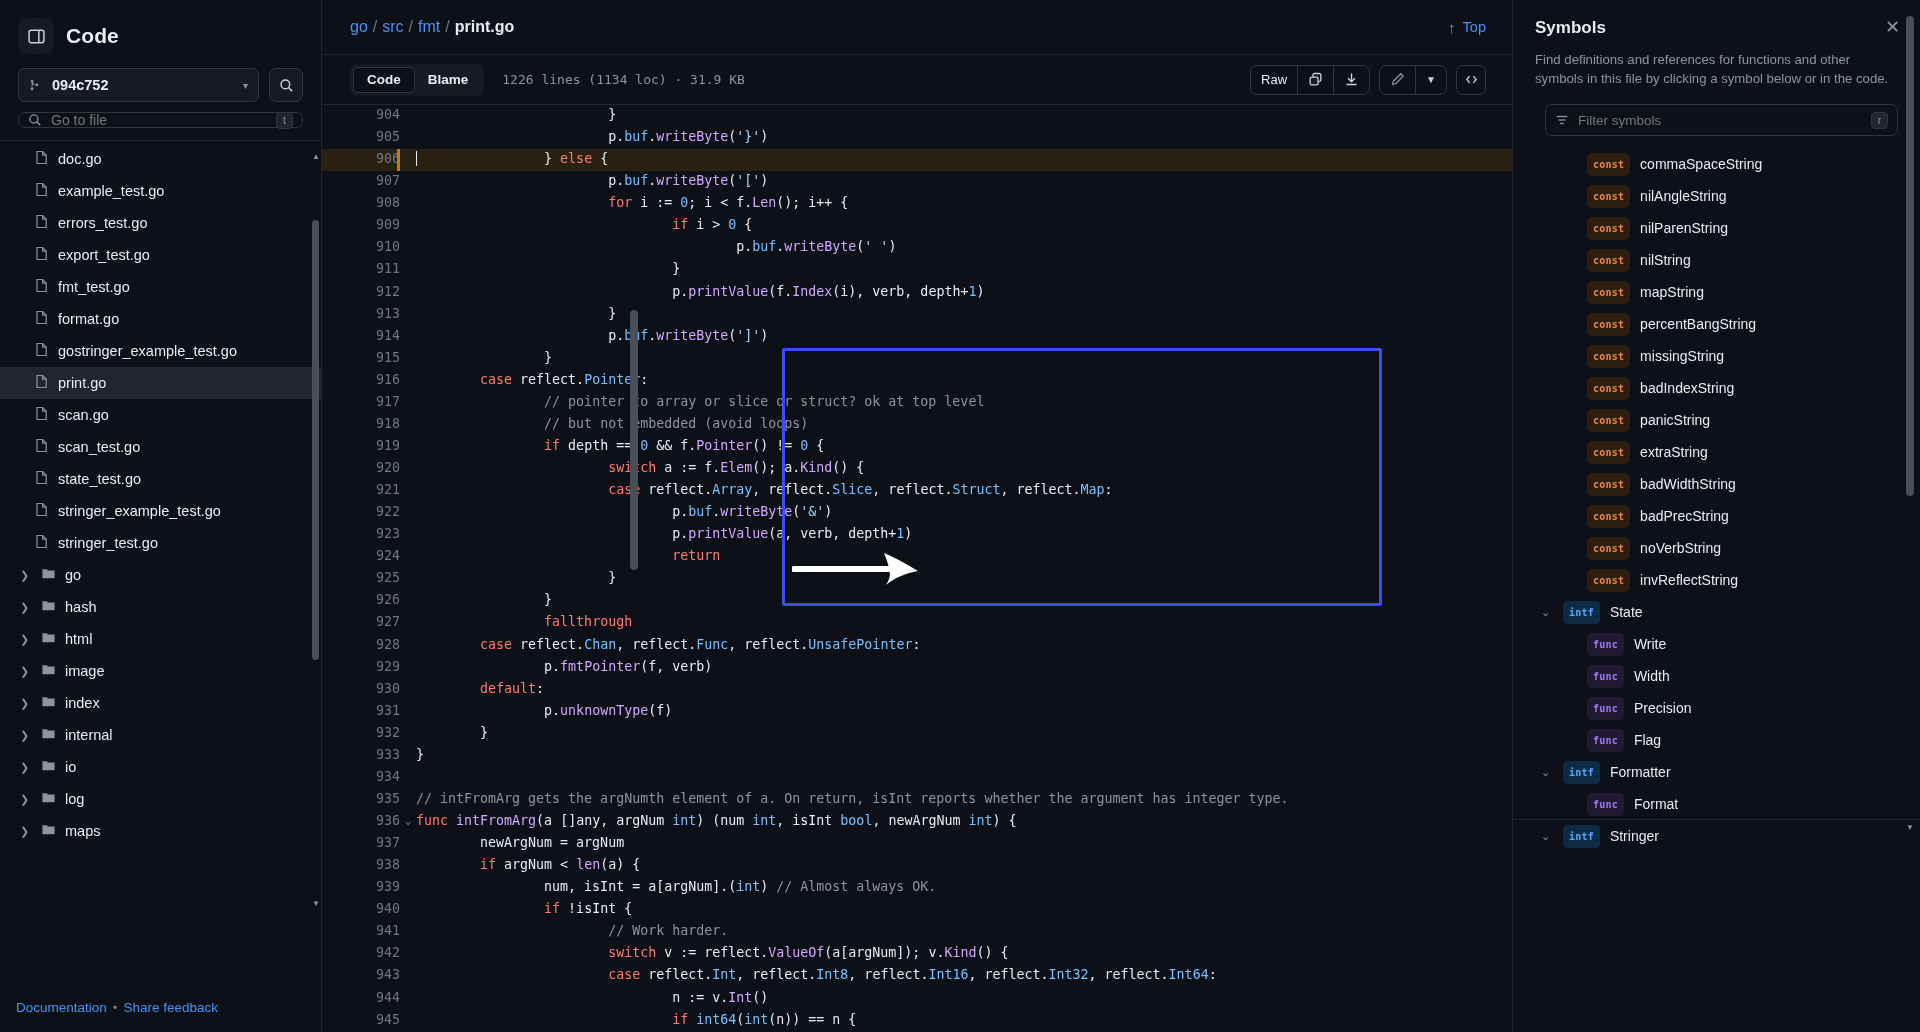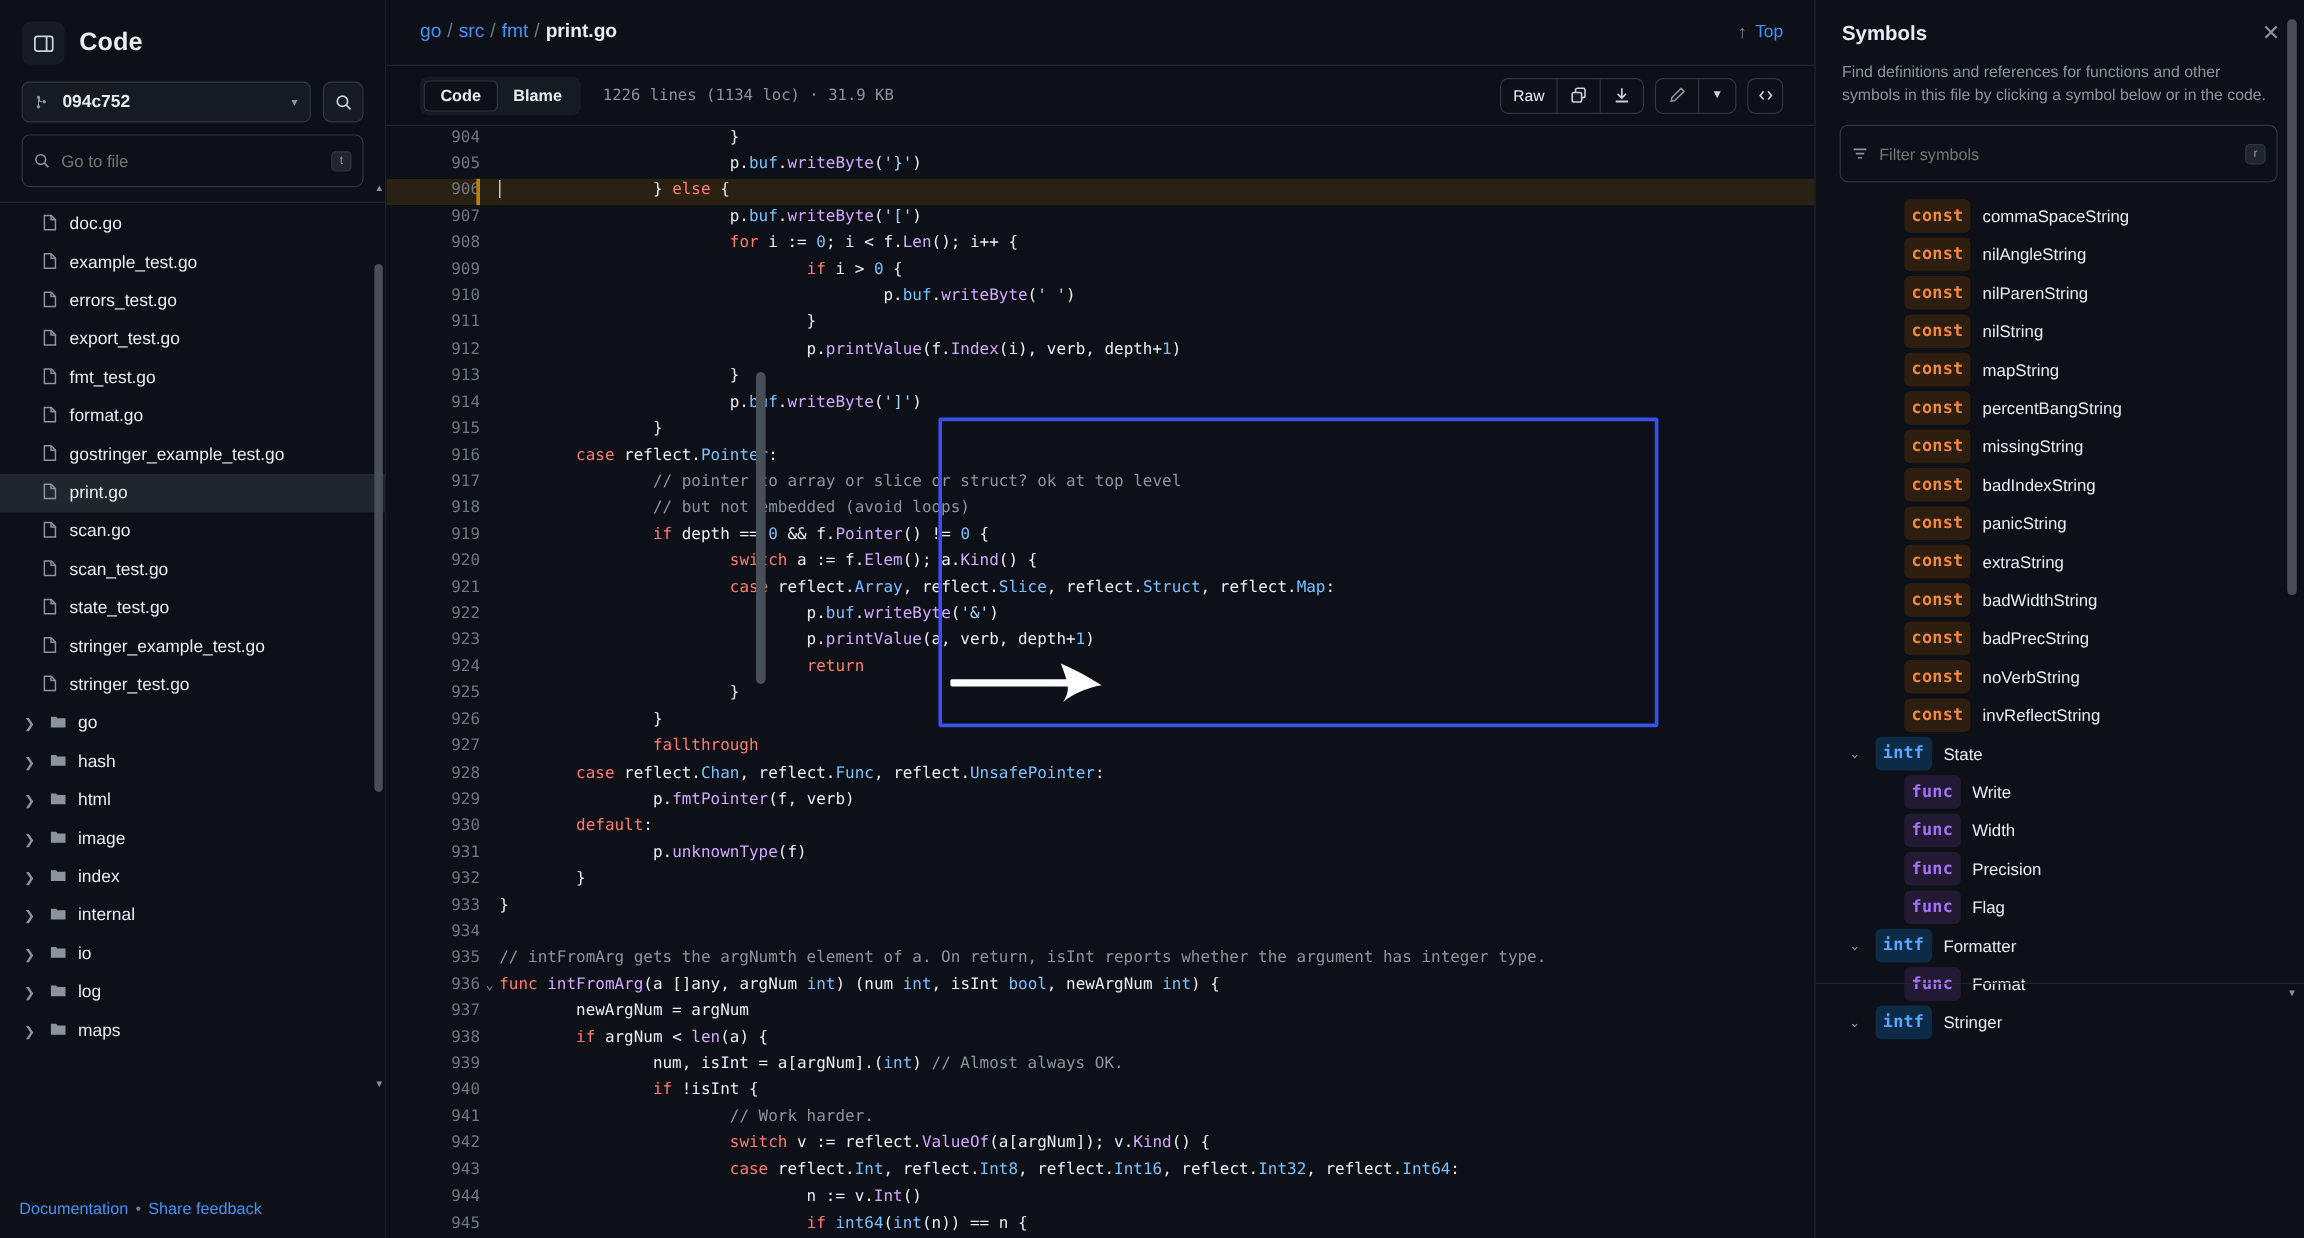--- a/index.html
+++ b/index.html
@@ -33,21 +33,21 @@
     border-radius: 6px; display: flex; align-items: center; gap: 9px;
     padding: 0 10px; cursor: pointer;
   }
   .branch-name { font-size: 14.5px; font-weight: 700; color: #e6edf3; flex: 1; }
   .icon-btn-sq {
     width: 34px; height: 34px; background: #161b22; border: 1px solid #30363d;
     border-radius: 7px; display: flex; align-items: center; justify-content: center;
     cursor: pointer;
   }
   .gotofile {
-    margin: 2px 18px 0 18px; height: 44px; background: #0d1117;
+    margin: 2px 18px 0 18px; height: 16px; background: #0d1117;
     border: 1px solid #30363d; border-radius: 7px;
     display: flex; align-items: center; gap: 9px; padding: 0 9px;
   }
   .gotofile input {
     flex: 1; background: transparent; border: none; outline: none;
     color: #8b949e; font-size: 14px; font-family: "Liberation Sans", sans-serif;
   }
   .kbd {
     width: 17px; height: 17px; border-radius: 4px; background: #21262d;
     border: 1px solid #30363d; color: #8b949e; font-size: 10px;
@@ -168,33 +168,33 @@
   #symbols {
     width: 408px; min-width: 408px; height: 1032px; background: #0d1117;
     border-left: 1px solid #21262d; display: flex; flex-direction: column;
     position: relative;
   }
   .sym-head { display: flex; align-items: flex-start; justify-content: space-between; padding: 18px 20px 0 22px; }
   .sym-title { font-size: 17px; font-weight: 700; color: #e6edf3; }
   .sym-close { color: #8b949e; font-size: 18px; cursor: pointer; line-height: 1; }
   .sym-desc { padding: 12px 26px 0 22px; font-size: 13.2px; line-height: 19px; color: #8b949e; }
   .sym-filter {
-    margin: 16px 22px 0 20px; height: 48px; border: 1px solid #30363d;
+    margin: 16px 22px 0 32px; height: 32px; border: 1px solid #30363d;
     border-radius: 7px; display: flex; align-items: center; gap: 9px; padding: 0 9px;
     background: #0d1117;
   }
   .sym-filter input {
     flex: 1; background: transparent; border: none; outline: none; color: #8b949e;
     font-size: 13.5px; font-family: "Liberation Sans", sans-serif;
   }
   .sym-list { flex: 1; overflow: hidden; margin-top: 12px; padding-left: 10px; position: relative; }
   .sym-row { display: flex; align-items: center; height: 32px; gap: 10px; padding-left: 18px; cursor: pointer;}
   .sym-row .chev2 { width: 12px; color: #8b949e; font-size: 11px; }
   .tag {
-    font-family: "DejaVu Sans Mono", monospace; font-size: 14px; font-weight: 700;
+    font-family: "DejaVu Sans Mono", monospace; font-size: 10px; font-weight: 700;
     padding: 6px 6px; border-radius: 5px; letter-spacing: .2px;
   }
   .tag.const { background: #2d1e10; color: #f0883e; }
   .tag.intf  { background: #0d2b47; color: #58a6ff; }
   .tag.func  { background: #221a33; color: #a371f7; }
   .sym-name { font-size: 14px; color: #e6edf3; }
   .sym-scroll { position: absolute; right: 6px; top: 0; width: 8px; height: 100%; }
   .sym-scroll .thumb { position:absolute; left:0; top: 16px; width: 8px; height: 480px;
      background:#484f58; border-radius: 4px; }
   .sym-scroll .arr { position:absolute; left:0; width:8px; text-align:center; color:#8b949e; font-size:8px;}

